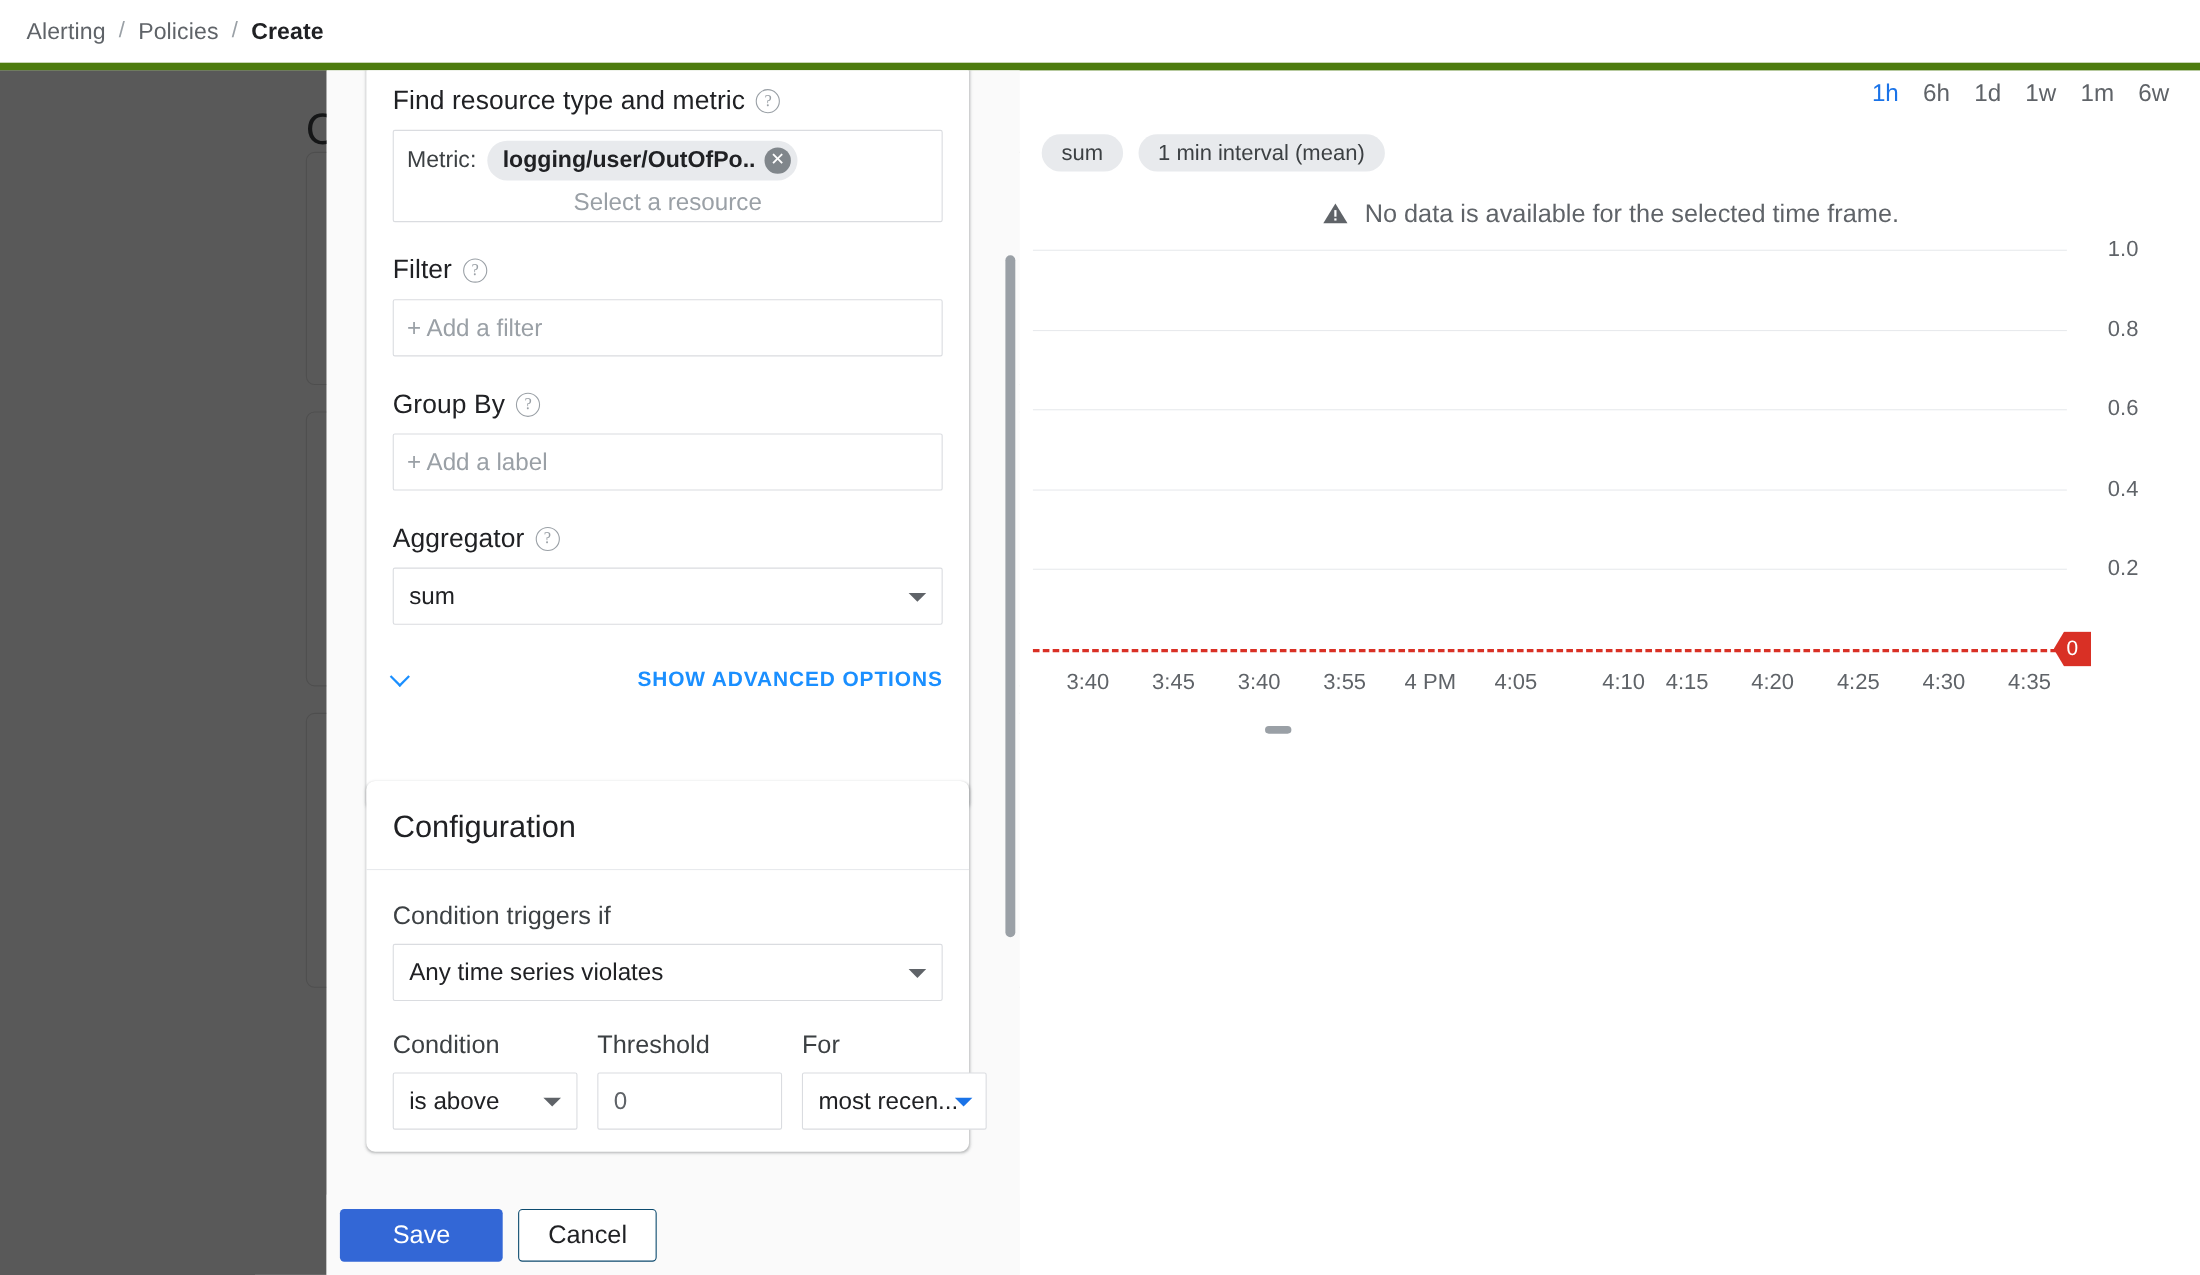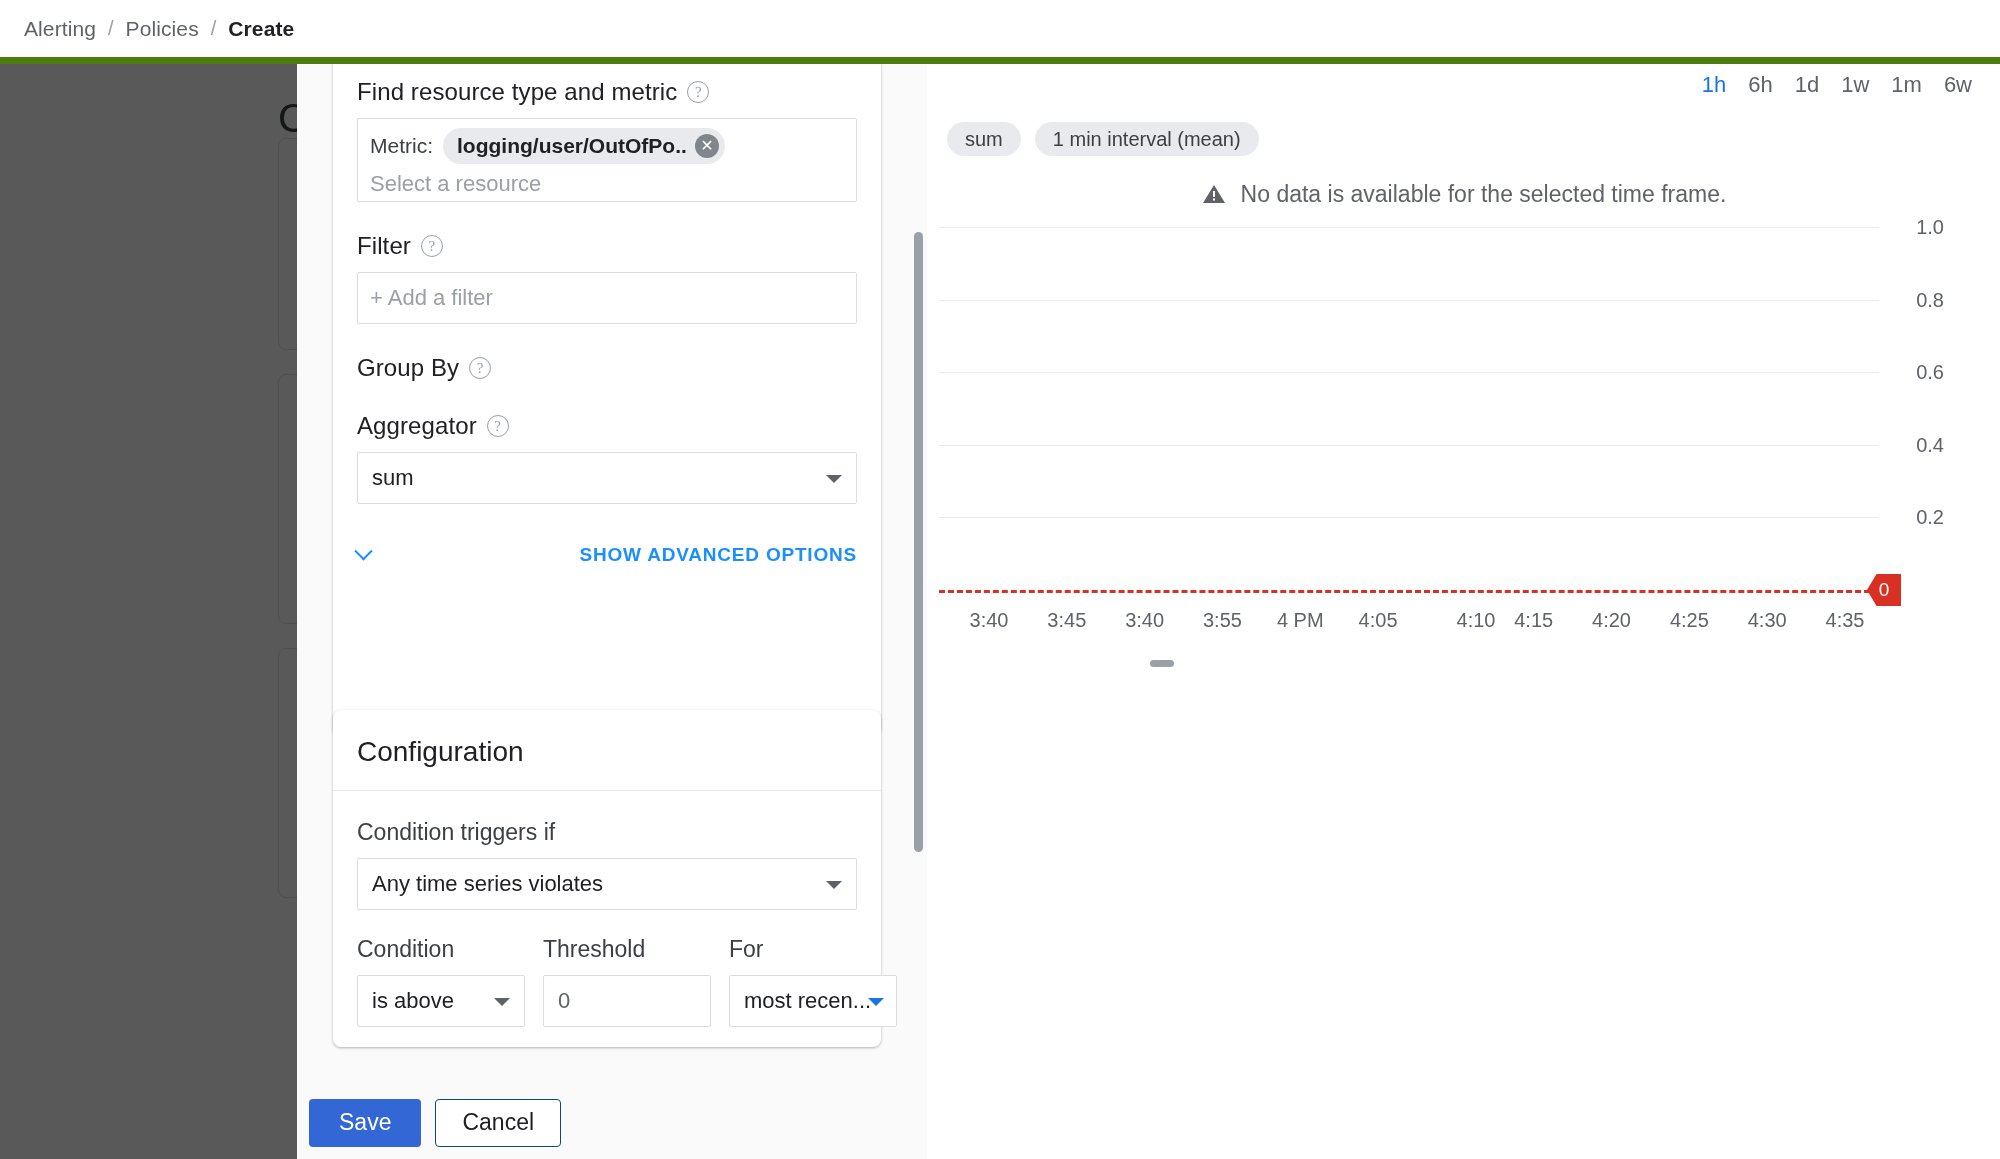--- a/index.html
+++ b/index.html
@@ -93,21 +93,21 @@
 
   .field-box {
     border: 1px solid #dadce0;
     border-radius: 2px;
     background: #fff;
     width: 500px;
     display: flex; flex-direction: column;
     justify-content: center;
     padding: 0 12px;
   }
-  .field-box.tall { height: 84px; padding-top: 2px; }
+  .field-box.tall { height: 84px; padding-top: 2px; text-align: center; }
   .field-box.single { height: 52px; justify-content: center; }
 
   .placeholder { font-size: 22px; color: #9aa0a6; }
 
   
   .metric-row { display: flex; align-items: center; height: 42px; }
   .metric-key { font-size: 21px; color: #3c4043; margin-right: 10px; }
   .chip {
     display: inline-flex; align-items: center;
     background: #e8eaed; border-radius: 18px;
@@ -201,21 +201,21 @@
     position: absolute; left: 297px; top: 1086px;
     width: 630px; height: 73px;
     background: #fafafa;
     display: flex; align-items: center;
     padding-left: 12px; gap: 14px;
     z-index: 65;
   }
   #btn-save {
     background: #3367d6; color: #fff;
     border: none; border-radius: 4px;
-    height: 48px; padding: 0 30px;
+    height: 48px; padding: 0 48px;
     font-size: 23px; font-family: inherit;
     cursor: pointer;
   }
   #btn-cancel {
     background: #fff; color: #202124;
     border: 1px solid #0c4a6e; border-radius: 4px;
     height: 48px; padding: 0 26px;
     font-size: 23px; font-family: inherit;
     cursor: pointer;
   }
@@ -345,20 +345,23 @@
           <span>Filter</span>
           <span class="help-icon">?</span>
         </div>
         <div class="field-box single">
           <span class="placeholder">+ Add a filter</span>
         </div>
 
         <div class="section-label">
           <span>Group By</span>
           <span class="help-icon">?</span>
+        </div>
+        <div class="field-box single">
+          <span class="placeholder">+ Add a label</span>
         </div>
 
         <div class="section-label">
           <span>Aggregator</span>
           <span class="help-icon">?</span>
         </div>
         <div class="select" style="width:500px;">
           <span class="val">sum</span>
           <span class="caret-grey"></span>
         </div>

